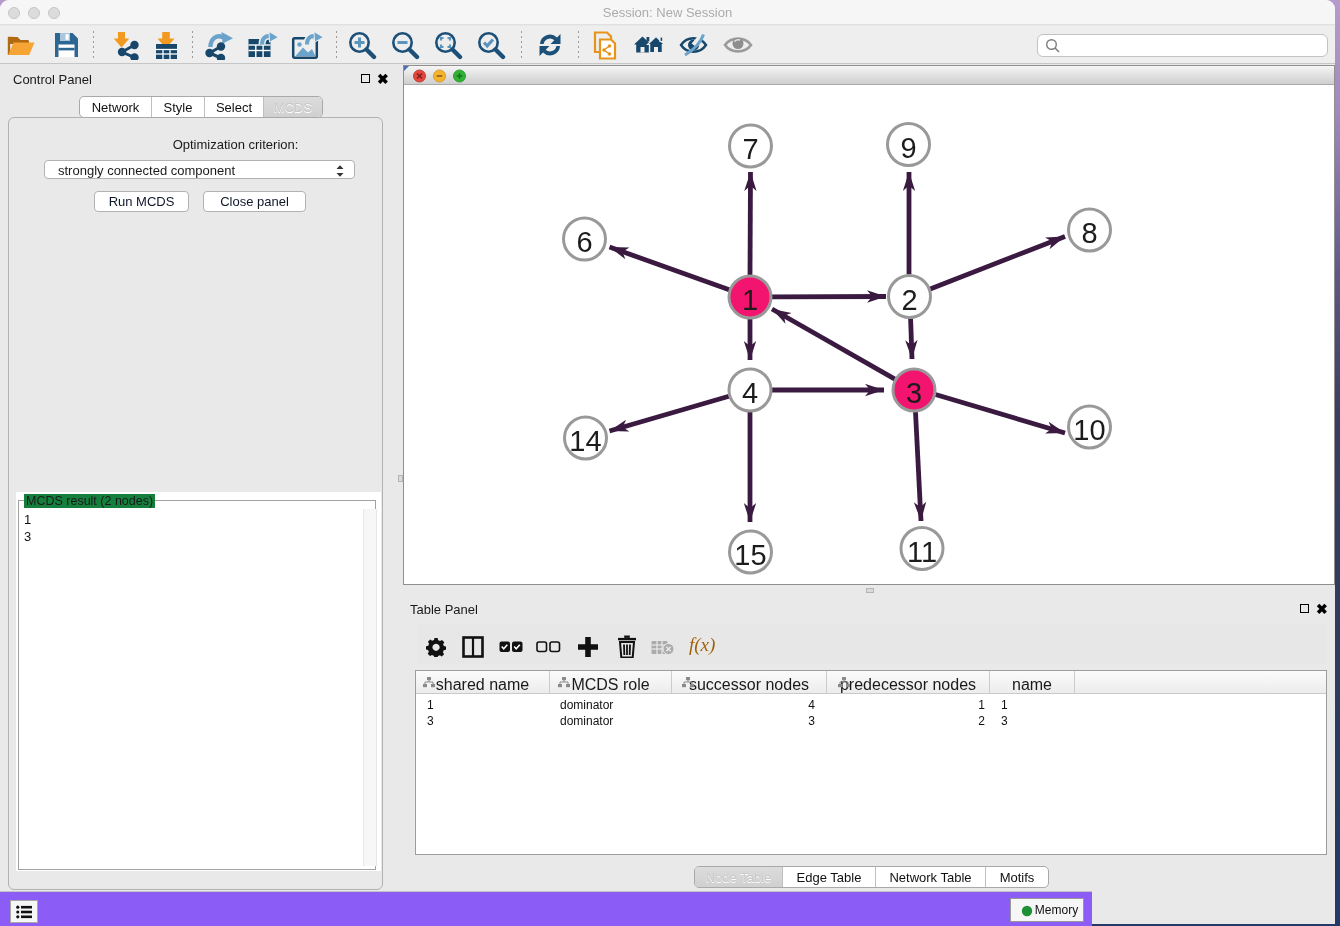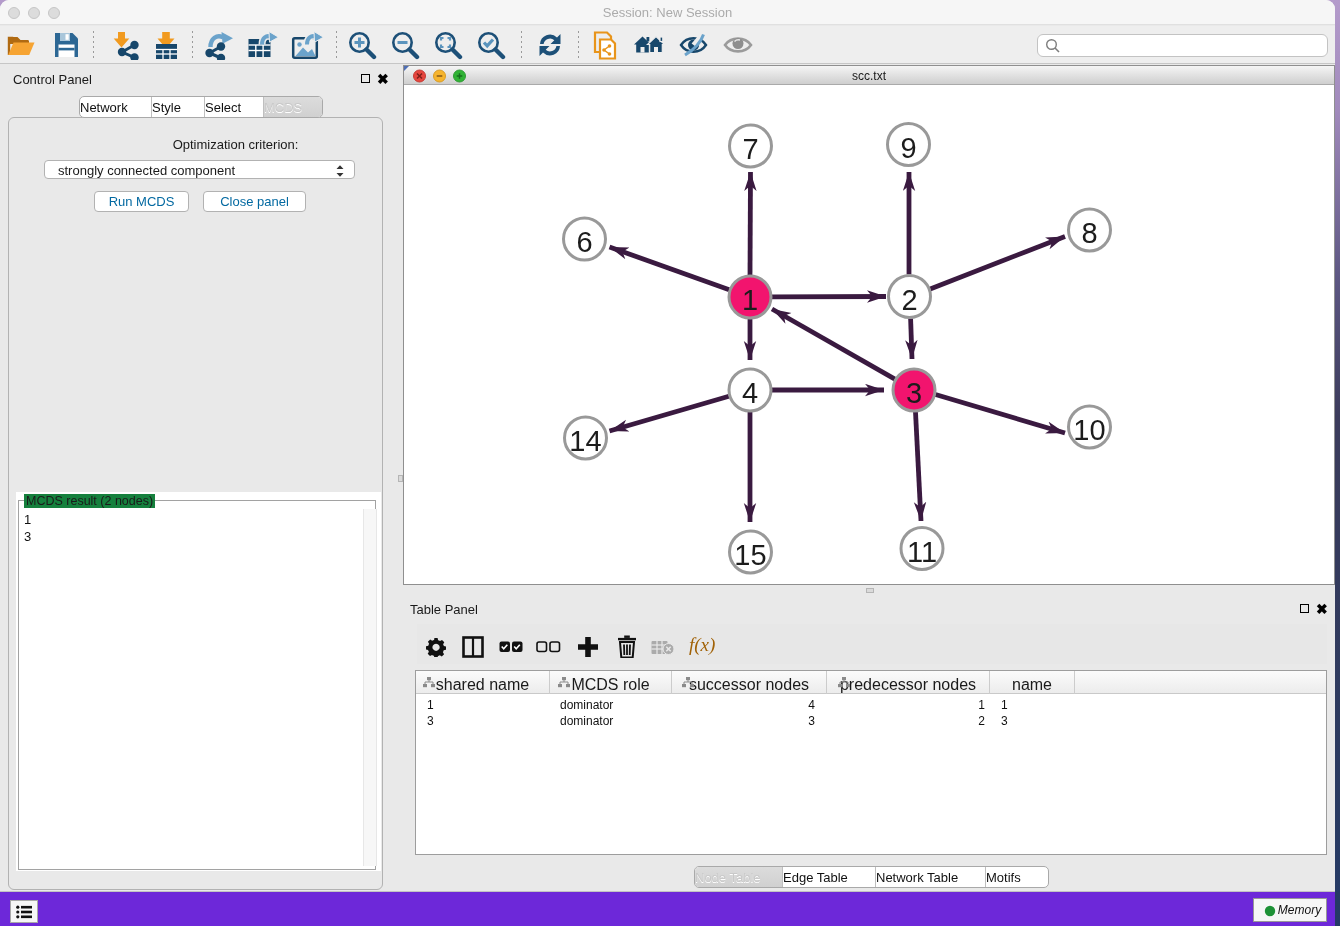--- a/index.html
+++ b/index.html
@@ -24,34 +24,34 @@
 #searchbox { position:absolute; left:1037px; top:8px; width:291px; height:23px;
   background:#fff; border:1px solid #c3c3c3; border-radius:6px; }
 
 .phead-float { position:absolute; width:9px; height:9px; border:1.5px solid #000; }
 .phead-x { position:absolute; font-size:14px; font-weight:bold; color:#000; line-height:10px; }
 
 #cpanel { position:absolute; left:0; top:65px; width:391px; height:826px; background:#e9e9e9; }
 #cpanel-title { position:absolute; left:13px; top:7px; font-size:13px; color:#1a1a1a; }
 #tabs { position:absolute; left:79px; top:31px; height:22px; display:flex;
   border:1px solid #a9a9a9; border-radius:5px; overflow:hidden; background:#fff; }
-.tab { font-size:13px; color:#111; padding:3px 0 0 0; text-align:left; height:22px;
+.tab { font-size:13px; color:#111; padding:3px 0 0 0; text-align:center; height:22px;
   border-right:1px solid #bfbfbf; }
 .tab:last-child { border-right:none; }
 #tab-mcds { background:linear-gradient(#dcdcdc,#cfcfcf); color:#c9c9c9;
   text-shadow:0 1px 0 #ffffff; }
 #cp-content { position:absolute; left:8px; top:52px; width:375px; height:773px;
   border:1px solid #b2b2b2; border-radius:6px; background:#e9e9e9; }
 #opt-label { position:absolute; left:0; top:72px; width:100%; text-align:center;
   font-size:13px; color:#1a1a1a;margin-left:40px; }
 #opt-select { position:absolute; left:44px; top:95px; width:311px; height:19px;
   background:#ffffff; border:1px solid #b2b2b2; border-radius:4px;
   font-size:13px; color:#1a1a1a; padding:2px 0 0 13px; }
 .btn { position:absolute; top:126px; height:21px; background:#ffffff;
-  border:1px solid #b2b2b2; border-radius:4px; font-size:13px; color:#0369a1;
+  border:1px solid #b2b2b2; border-radius:4px; font-size:13px; color:#0f172a;
   text-align:center; padding-top:2px; }
 #result-white { position:absolute; left:16px; top:427px; width:365px; height:379px;
   background:#ffffff; }
 #fieldset { position:absolute; left:2px; top:8px; width:358px; height:370px;
   border:1px solid #a2a2a2; }
 #fieldset-legend { position:absolute; left:5px; top:-7px; background:#15803d;
   font-size:12.5px; color:#1a1a1a; padding:0 2px; }
 #fieldset-box { position:absolute; left:1px; top:8px; width:342px; height:360px;
   background:#fff; font-size:13px; color:#111; padding:3px 0 0 4px; line-height:16.5px; }
 #fieldset-sb { position:absolute; left:344px; top:8px; width:14px; height:357px; background:#f7f7f7; border-left:1px solid #e7e7e7; border-right:1px solid #e7e7e7;}
@@ -70,22 +70,22 @@
   background:#fff; border:1px solid #9d9d9d; }
 #thead { position:absolute; left:0; top:0; width:100%; height:23px;
   background:linear-gradient(#fbfbfb,#ececec); border-bottom:1px solid #c9c9c9; }
 .th { position:absolute; top:0; height:23px; border-right:1px solid #cccccc;
   font-size:16px; color:#1a1a1a; text-align:center; padding-top:5px; }
 .td { position:absolute; font-size:12px; color:#111; height:16px; }
 
 #btabs { position:absolute; left:291px; top:268px; height:22px; display:flex;
   border:1px solid #a9a9a9; border-radius:5px; overflow:hidden; background:#fff; }
 
-#statusbar { position:absolute; left:0; top:891px; width:1335px; height:35px;
-  background:#6d28d9; border-top:1px solid #c3c3c3;font-style:italic; }
+#statusbar { position:absolute; left:0; top:891px; width:1092px; height:35px;
+  background:#8b5cf6; border-top:1px solid #c3c3c3; }
 #sb-left { position:absolute; left:10px; top:8px; width:28px; height:23px;
   background:#f6f6f6; border:1px solid #a8a8a8; }
 #sb-mem { position:absolute; right:8px; top:6px; width:74px; height:24px;
   background:#f6f6f6; border:1px solid #989898; font-size:12px; color:#111;
   text-align:center; padding-top:4px; }
 </style>
 </head>
 <body>
 <div id="win">
   <div id="titlebar">
@@ -282,21 +282,20 @@
   <div id="netwin">
     <div id="nettitle">
       <svg width="70" height="19" viewBox="0 0 70 19" style="position:absolute; left:0; top:0;">
         <circle cx="15.5" cy="10" r="6" fill="#e6463e" stroke="#c43b34"></circle>
         <path d="M13,7.5 l5,5 M18,7.5 l-5,5" stroke="#7c1f1a" stroke-width="1.5"></path>
         <circle cx="35.5" cy="10" r="6" fill="#f6b42d" stroke="#d89c25"></circle>
         <path d="M32.7,10 h5.6" stroke="#90621a" stroke-width="1.7"></path>
         <circle cx="55.5" cy="10" r="6" fill="#30b335" stroke="#2f9a35"></circle>
         <path d="M52.7,10 h5.6 M55.5,7.2 v5.6" stroke="#156e1e" stroke-width="1.5"></path>
       </svg>
-      <div id="nettitle-text">scc.txt</div>
       <svg width="5" height="5" viewBox="0 0 5 5" style="position:absolute; left:0; top:0;">
           <path d="M0,0 h5 L0,5 z" fill="#4f6fb5"></path>
         </svg>
     </div>
     <svg id="graph" width="930" height="498" viewBox="0 0 930 498" style="position:absolute; left:0; top:20px;">
       <defs>
         <marker id="arr" markerUnits="userSpaceOnUse" markerWidth="23" markerHeight="15" refX="19" refY="6.5" orient="auto">
           <path d="M0,0.3 L19,6.5 L0,12.7 L5.2,6.5 Z" fill="#3a1a40"></path>
         </marker>
       </defs>

